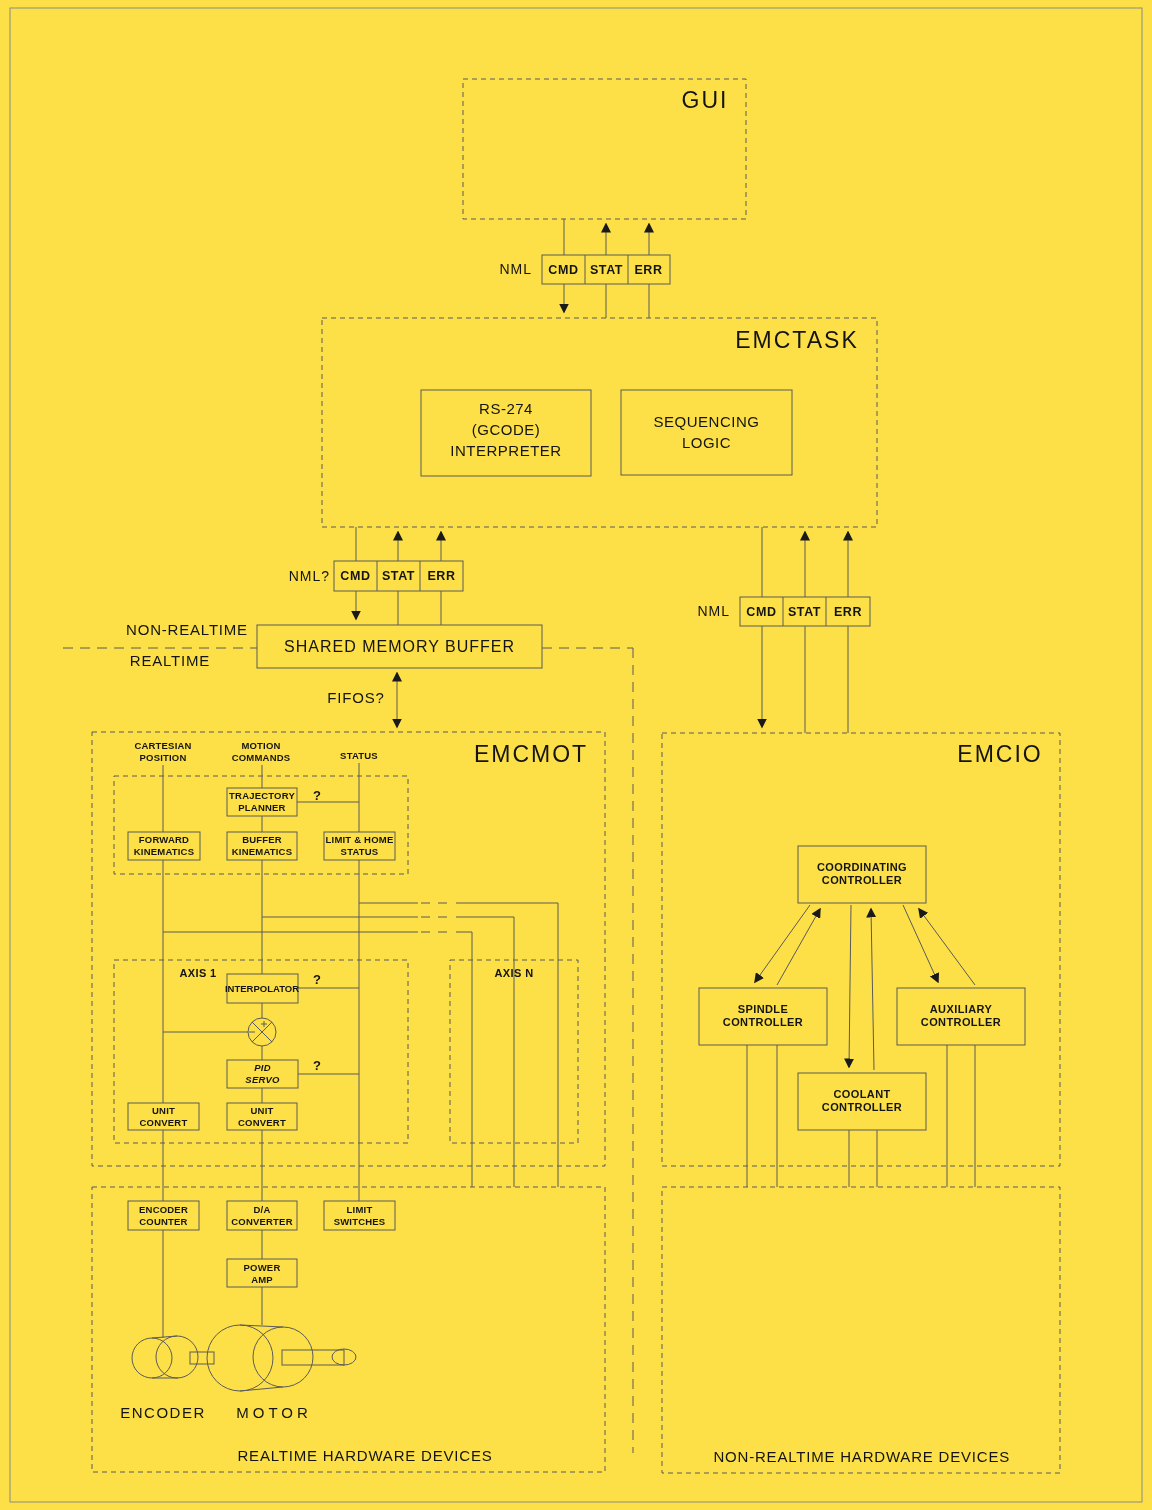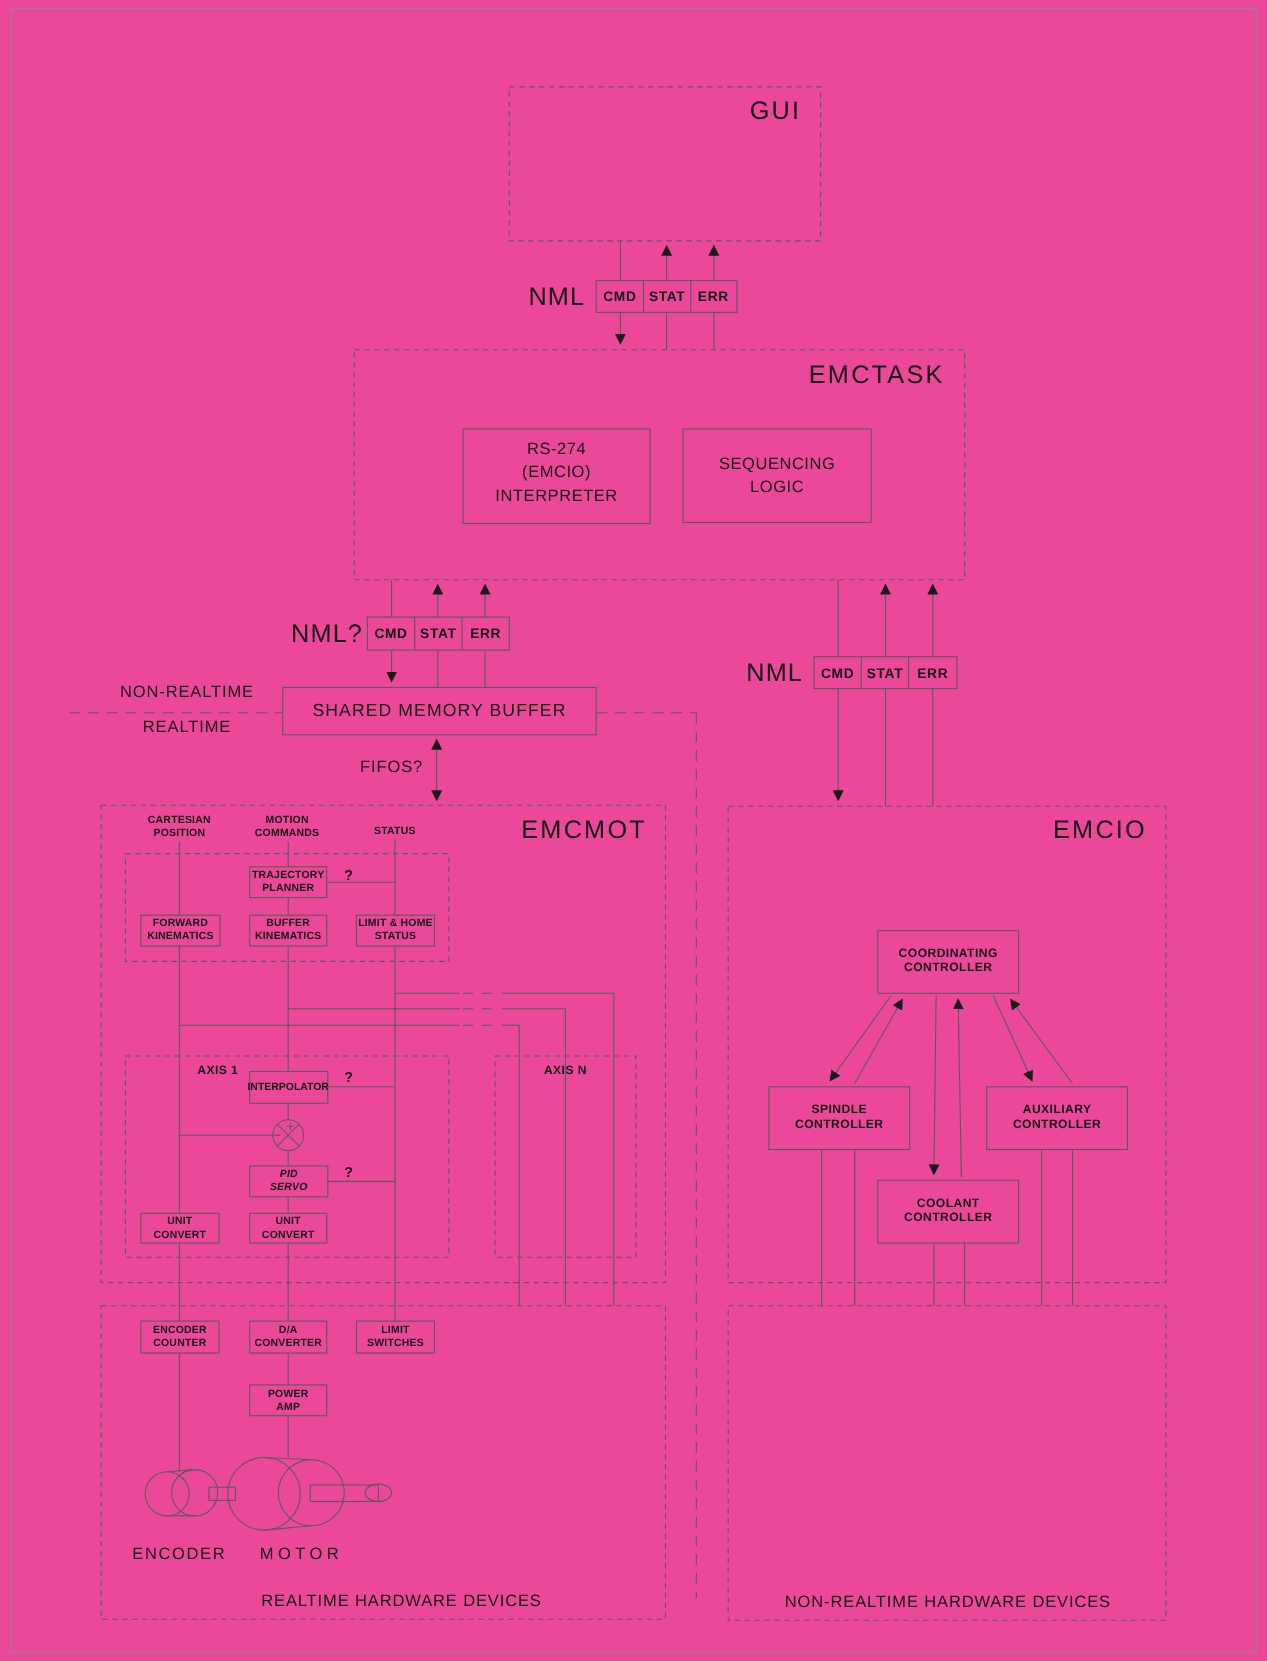--- a/index.html
+++ b/index.html
@@ -1,26 +1,26 @@
 <!DOCTYPE html>
 <html><head>
 <meta charset="utf-8">
 <style>
   html,body{margin:0;padding:0;background:#fff;}
-  .stage{position:relative;width:1152px;height:1510px;background:#ec4899;overflow:hidden;
+  .stage{position:relative;width:1152px;height:1510px;background:#fde047;overflow:hidden;
          font-family:"Liberation Sans",sans-serif;color:#111;}
   svg.wires{position:absolute;left:0;top:0;}
   .t{position:absolute;color:#141414;text-align:center;white-space:nowrap;}
   .t span{display:block;}
   .xs{font-size:9.5px;font-weight:700;line-height:11.5px;letter-spacing:.2px;}
   .s{font-size:11px;font-weight:700;line-height:13px;letter-spacing:.4px;}
   .cell{font-size:12.5px;font-weight:700;letter-spacing:.6px;line-height:18px;}
   .m{font-size:15px;letter-spacing:.8px;line-height:18px;}
   .l{font-size:16px;letter-spacing:1px;line-height:20px;}
-  .nml{font-size:23px;letter-spacing:1px;line-height:19px;}
+  .nml{font-size:14px;letter-spacing:1px;line-height:19px;}
   .title{font-size:23px;letter-spacing:2px;line-height:26px;}
   .mid{font-size:15px;letter-spacing:.5px;line-height:21px;}
   .q{font-size:13px;font-weight:700;}
   .right{text-align:right;}
   .ls4{letter-spacing:4px;}
 </style>
 </head>
 <body>
 
 <div class="stage">
@@ -213,40 +213,40 @@
 <div class="t title" style="left:456px;top:741px;width:150px;">EMCMOT</div>
 <div class="t title" style="left:925px;top:741px;width:150px;">EMCIO</div>
 
 <div class="t nml right" style="left:452px;top:260px;width:80px;">NML</div>
 <div class="t cell" style="left:542px;top:261px;width:43px;">CMD</div>
 <div class="t cell" style="left:585px;top:261px;width:43px;">STAT</div>
 <div class="t cell" style="left:627px;top:261px;width:43px;">ERR</div>
 
 <div class="t mid" style="left:421px;top:398px;width:170px;">
   <span>RS-274</span>
-  <span>(EMCIO)</span>
+  <span>(GCODE)</span>
   <span>INTERPRETER</span>
 </div>
 <div class="t mid" style="left:621px;top:411px;width:171px;">
   <span>SEQUENCING</span>
   <span>LOGIC</span>
 </div>
 
 <div class="t nml right" style="left:250px;top:567px;width:80px;">NML?</div>
 <div class="t cell" style="left:334px;top:567px;width:43px;">CMD</div>
 <div class="t cell" style="left:377px;top:567px;width:43px;">STAT</div>
 <div class="t cell" style="left:420px;top:567px;width:43px;">ERR</div>
 
 <div class="t nml right" style="left:650px;top:602px;width:80px;">NML</div>
 <div class="t cell" style="left:740px;top:603px;width:43px;">CMD</div>
 <div class="t cell" style="left:783px;top:603px;width:43px;">STAT</div>
 <div class="t cell" style="left:826px;top:603px;width:44px;">ERR</div>
 
 <div class="t l" style="left:257px;top:637px;width:285px;text-align:center;">SHARED MEMORY BUFFER</div>
-<div class="t m" style="left:90px;top:621px;width:160px;">NON-REALTIME</div>
+<div class="t m" style="left:107px;top:621px;width:160px;">NON-REALTIME</div>
 <div class="t m" style="left:90px;top:652px;width:160px;">REALTIME</div>
 <div class="t m" style="left:276px;top:689px;width:160px;">FIFOS?</div>
 
 <div class="t xs" style="left:113px;top:740px;width:100px;">
   <span>CARTESIAN</span>
       <span>POSITION</span>
 </div>
 <div class="t xs" style="left:211px;top:740px;width:100px;">
   <span>MOTION</span>
       <span>COMMANDS</span>

